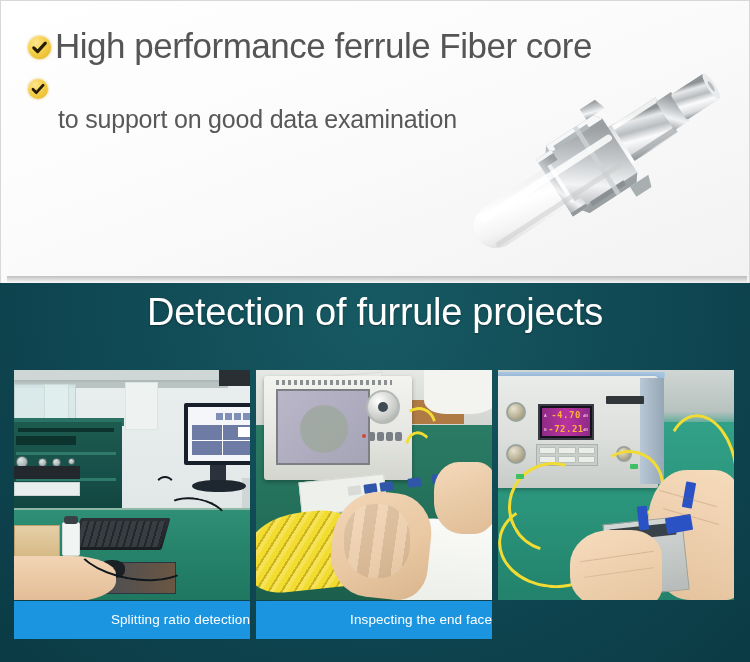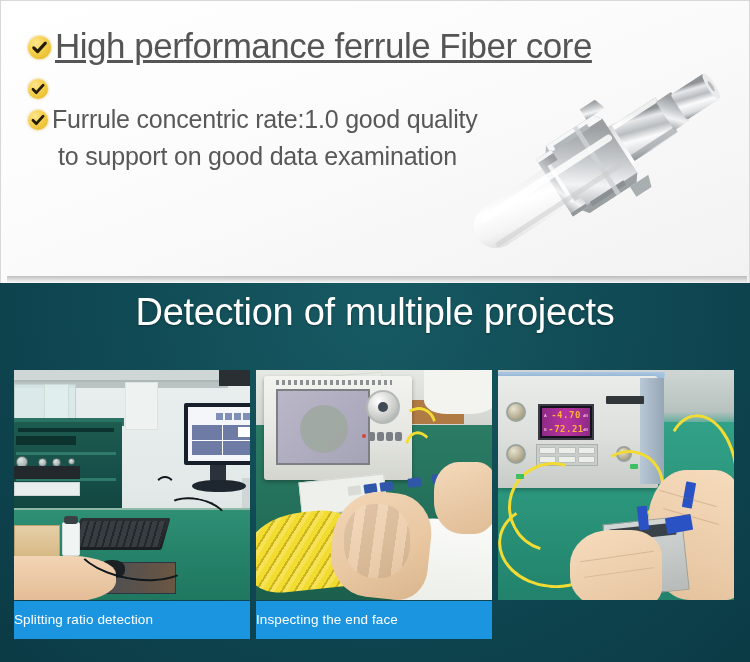--- a/index.html
+++ b/index.html
@@ -42,21 +42,21 @@
   .feature-row.line1 .check-badge { width:25px; height:25px; margin-top:12px; }
   .feature-row.line1 .check-badge svg { width:25px; height:25px; }
   .feature-text {
     color:#585858;
     font-size:25px;
     line-height:35px;
     letter-spacing:-.2px;
     white-space:nowrap;
   }
   .feature-row.line1 .feature-text {
-    font-size:35px; line-height:46px; color:#555; letter-spacing:-.5px;text-decoration:underline;
+    font-size:35px; line-height:46px; color:#555; letter-spacing:-.5px;
   }
   .feature-row.cont { margin-left:0; }
   .feature-row.cont .check-badge { visibility:hidden; }
   .feature-row.cont .feature-text { padding-left:6px; }
 
   
   .ferrule-art { position:absolute; right:6px; top:52px; width:300px; height:215px; z-index:2; }
 
   
   .teal {
@@ -78,21 +78,21 @@
 
   .photo-row { position:absolute; left:14px; top:87px; width:722px; height:230px; display:flex; gap:6px; }
   .photo-col { position:relative; width:236px; height:230px; }
   .photo {
     position:relative; width:236px; height:230px; overflow:hidden;
     background:#2f6a5e;
   }
   .caption {
     position:absolute; left:0; bottom:-39px; width:236px; height:38px;
     background:#1b95e0;
-    color:#ffffff; font-size:13.5px; line-height:38px; text-align:left;
+    color:#ffffff; font-size:13.5px; line-height:38px; text-align:right;
     letter-spacing:.1px;
   }
 
   
   .p1-wall { position:absolute; inset:0; background:linear-gradient(to bottom,#e9eeee 0%,#e3e9e9 52%,#dfe6e4 62%,#dfe6e4 100%); }
   .p1-shelf { position:absolute; left:0; top:0; width:236px; height:12px; background:#cfd7d6; border-bottom:2px solid #aeb9b7; }
   .p1-shelf2{ position:absolute; left:0; top:12px; width:214px; height:6px; background:#b9c3c1; }
   .p1-darkbox{ position:absolute; left:205px; top:0; width:31px; height:16px; background:#2a2f33; }
   .p1-glass { position:absolute; left:0px; top:14px; width:62px; height:50px; background:rgba(215,232,231,.85); border:1px solid #c2d2d0; }
   .p1-glass2{ position:absolute; left:30px; top:14px; width:25px; height:46px; background:rgba(226,240,239,.75); border:1px solid #cddbd9; }
@@ -329,41 +329,32 @@
 
       <div class="feature-row">
         <span class="check-badge">
           <span class="disc"></span>
           <svg viewBox="0 0 24 24">
               <path d="M6.5 12.3 L10.2 16 L17.6 7.8" fill="none" stroke="#241c06" stroke-width="3" stroke-linecap="round" stroke-linejoin="round"></path>
             </svg>
         </span>
       </div>
 
-      <div class="feature-row">
-        <span class="check-badge">
-          <span class="disc"></span>
-          <svg viewBox="0 0 24 24">
-              <path d="M6.5 12.3 L10.2 16 L17.6 7.8" fill="none" stroke="#241c06" stroke-width="3" stroke-linecap="round" stroke-linejoin="round"></path>
-            </svg>
-        </span>
-        <span class="feature-text">Furrule concentric rate:1.0 good quality</span>
-      </div>
 
       <div class="feature-row cont">
         <span class="check-badge"></span>
         <span class="feature-text">to support on good data examination</span>
       </div>
 
     </div>
   </div>
 
   <div class="teal">
 
-    <div class="section-title">Detection of multiple projects</div>
+    <div class="section-title">Detection of furrule projects</div>
 
     <div class="photo-row">
 
       <div class="photo-col">
         <div class="photo">
           <div class="p1-wall"></div>
           <div class="p1-shelf"></div>
           <div class="p1-shelf2"></div>
           <div class="p1-darkbox"></div>
           <div class="p1-glass"></div>

